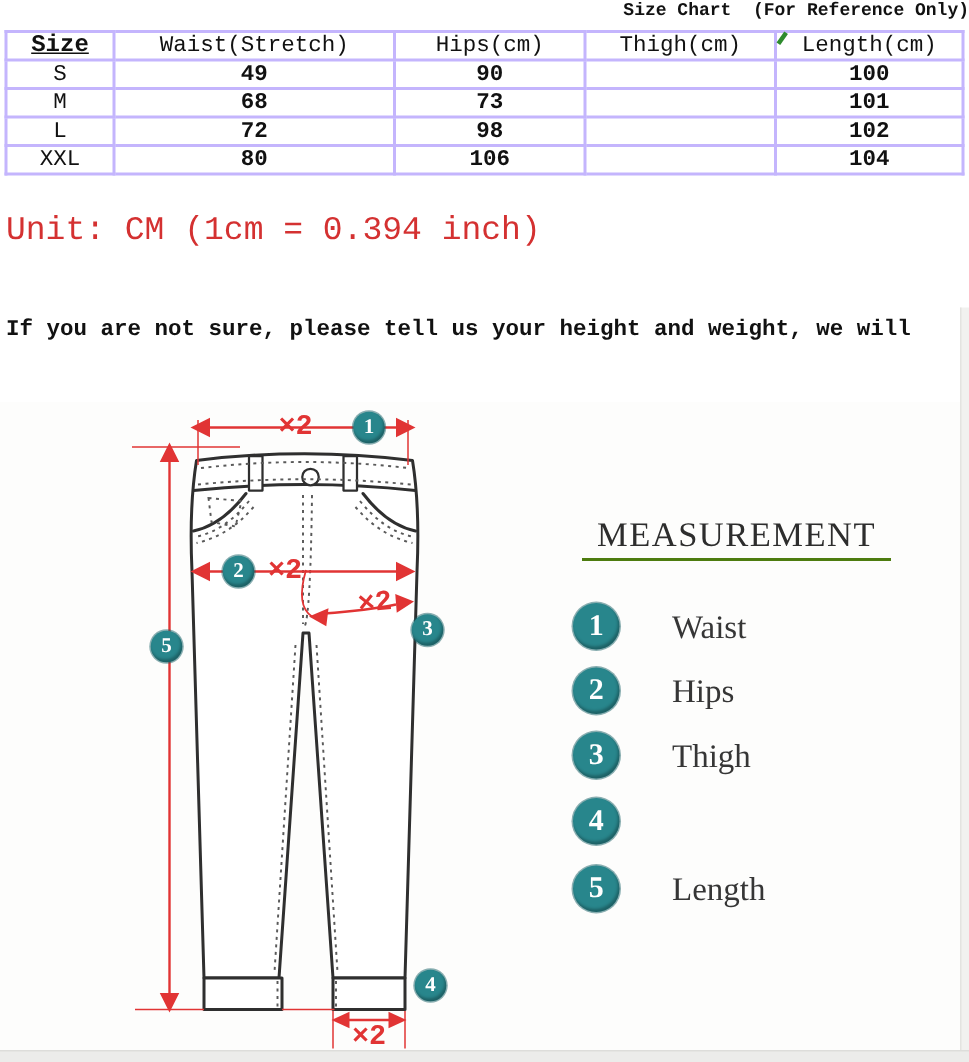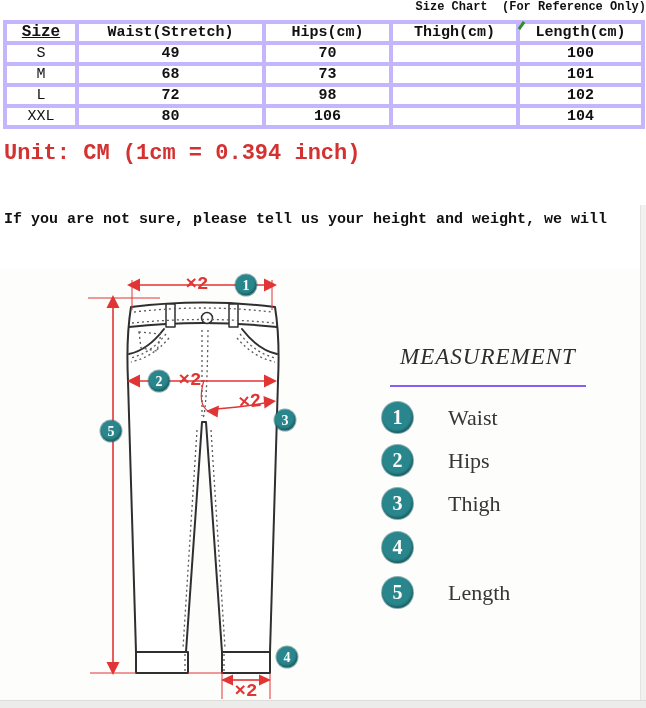--- a/index.html
+++ b/index.html
@@ -10,35 +10,35 @@
   }
   .page-title{
     position:absolute;top:0;left:0;right:0;text-align:right;
     font-size:12px;font-weight:bold;white-space:pre;
   }
   table.size-table{
     position:absolute;top:20px;left:3px;width:638px;
     border-collapse:collapse;table-layout:fixed;
   }
   .size-table th,.size-table td{
-    border:4px solid #c4b5fd;height:17px;padding:0;margin:0;
+    border:2px solid #c4b5fd;height:17px;padding:0;margin:0;
     text-align:center;vertical-align:middle;font-size:15px;line-height:17px;
   }
-  .size-table th{font-weight:bold;}
+  .size-table th{font-weight:normal;}
   .size-table th.size-head{font-weight:bold;font-size:16px;}
   .size-table th.size-head span{text-decoration:underline;}
   .size-table td{font-weight:bold;}
   .size-table td.size-col{font-weight:normal;}
   .green-mark{
     position:absolute;left:520px;top:21px;width:3px;height:9px;
     background:#2e8b2e;transform:rotate(35deg);
   }
   .unit-note{
     position:absolute;top:141px;left:4px;
-    color:var(--accent-red,#d43131);font-size:22px;font-weight:bold;white-space:pre;
+    color:var(--accent-red,#d43131);font-size:22px;font-weight:normal;white-space:pre;
   }
   .tips{
     position:absolute;top:171px;left:4px;right:2px;
     font-size:15px;font-weight:bold;line-height:19.5px;white-space:pre;
   }
   .diagram{
     position:absolute;top:268px;left:0;width:646px;height:440px;
     background:#fdfdfc;
   }
   .diagram svg{position:absolute;left:0;top:0;}
@@ -54,21 +54,21 @@
   .badge.l{position:static;transform:none;width:31px;height:31px;font-size:20px;flex:0 0 31px;}
   .x2{
     position:absolute;color:var(--diagram-red,#e13434);
     font-weight:bold;font-size:19px;transform:translate(-50%,-50%);white-space:pre;
   }
   .x2.tilt{transform:translate(-50%,-50%) rotate(-6deg);}
   .legend-title{
     position:absolute;left:388px;top:76px;width:200px;text-align:center;
     font-family:"Liberation Serif",serif;font-size:23px;color:#2d2d2d;letter-spacing:1px;
   }
-  .legend-title span{border-bottom:2px solid #8b5cf6;padding:0 10px 16px;font-style:italic;}
+  .legend-title span{border-bottom:2px solid #4d7c0f;padding:0 10px 3px;}
   .legend-item{
     position:absolute;left:382px;display:flex;align-items:center;gap:35px;
     font-family:"Liberation Serif",serif;font-size:22px;color:#363636;white-space:pre;
   }
   .right-strip{
     position:absolute;top:205px;right:0;width:5px;bottom:0;
     background:#f1f1ef;border-left:1px solid #e3e3e0;
   }
   .bottom-strip{
     position:absolute;left:0;right:0;bottom:0;height:7px;
@@ -92,21 +92,21 @@
       <tr>
     <th class="size-head"><span>Size</span></th>
     <th>Waist(Stretch)</th>
     <th>Hips(cm)</th>
     <th>Thigh(cm)</th>
     <th>Length(cm)</th>
   </tr>
   <tr>
     <td class="size-col">S</td>
     <td>49</td>
-    <td>70</td>
+    <td>90</td>
     <td></td>
     <td>100</td>
   </tr>
   <tr>
     <td class="size-col">M</td>
     <td>68</td>
     <td>73</td>
     <td></td>
     <td>101</td>
   </tr>

